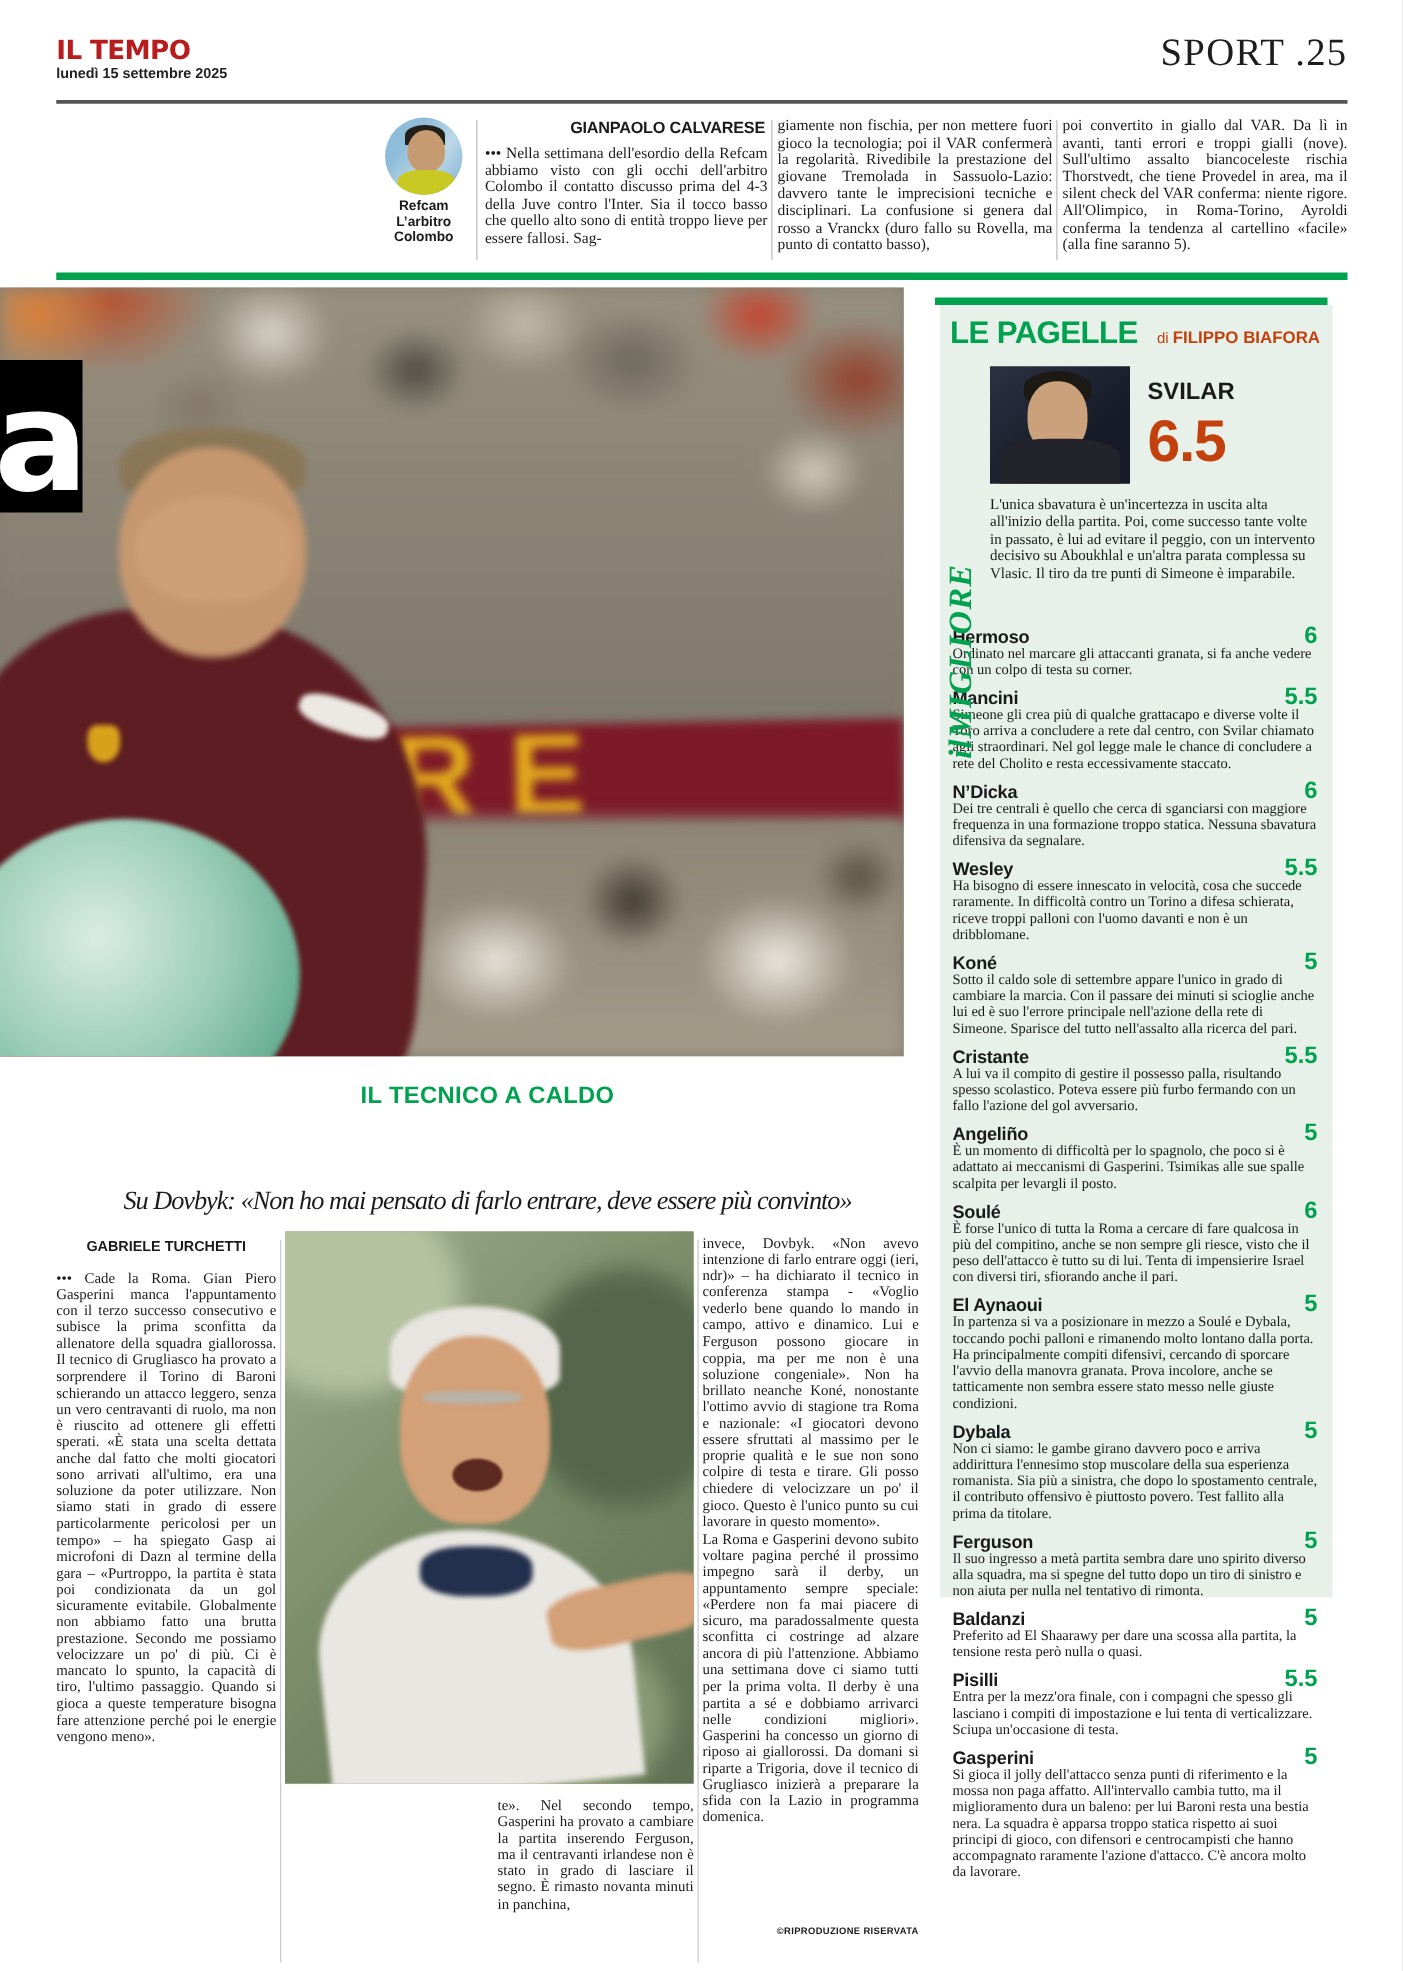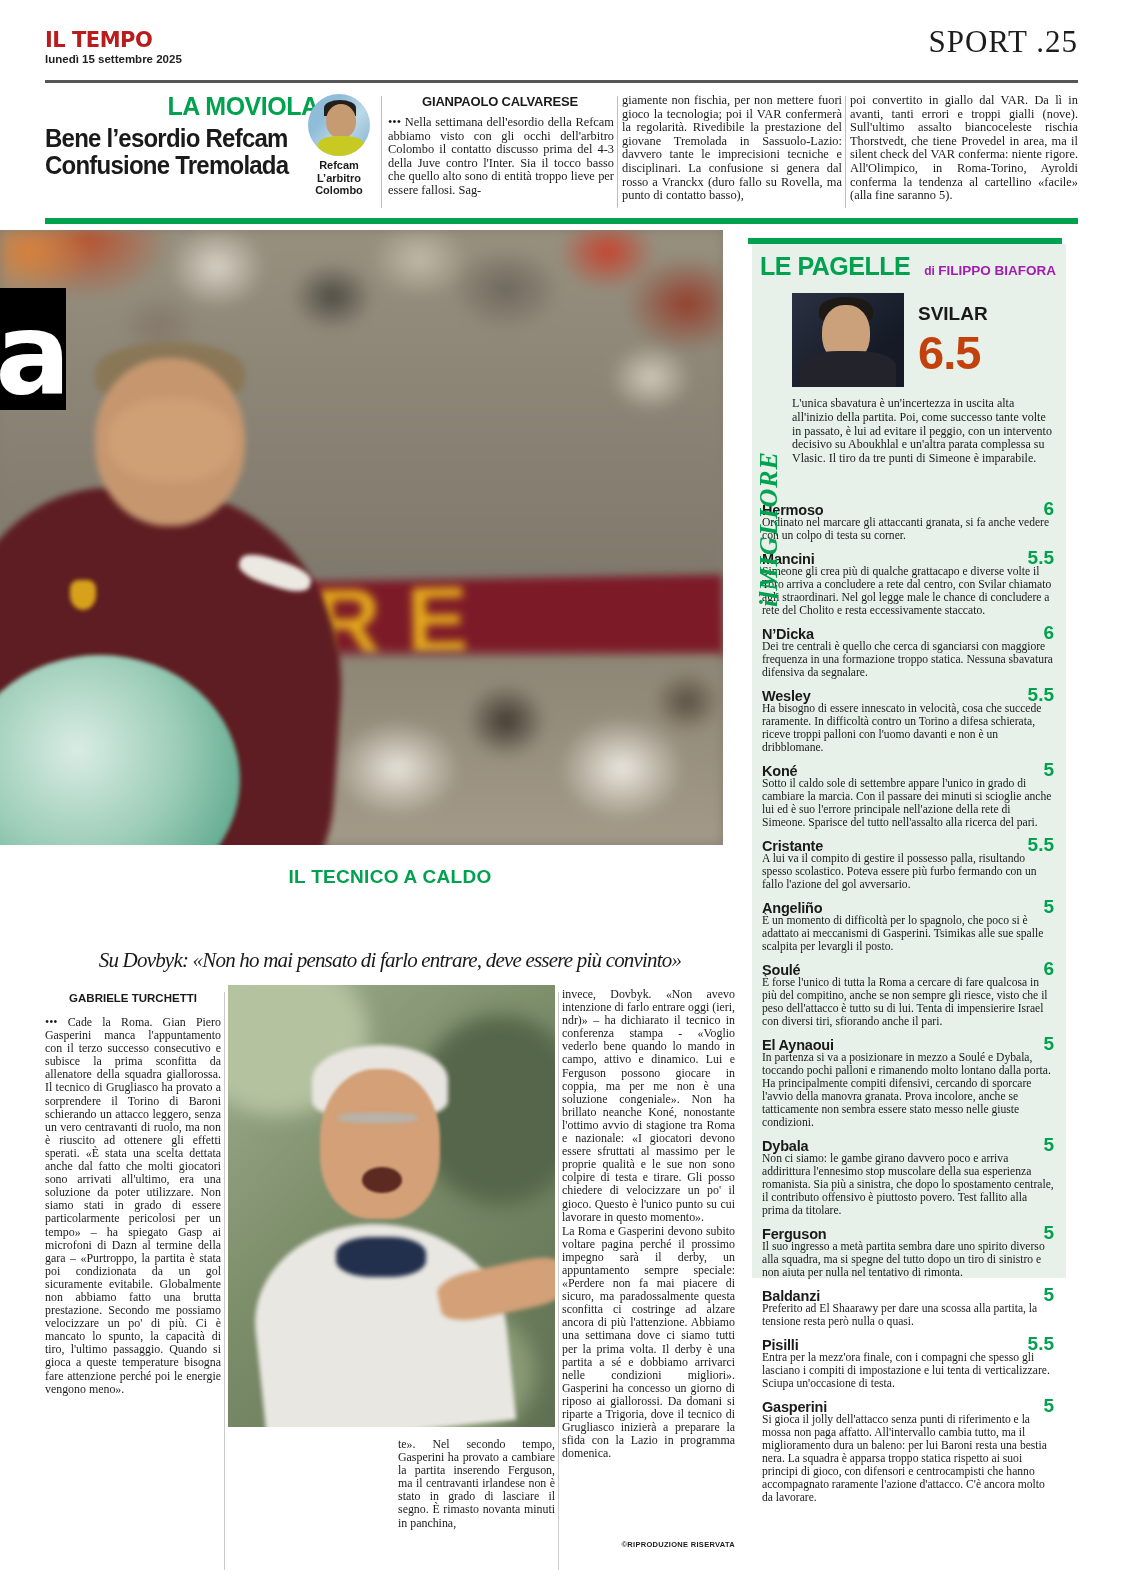--- a/index.html
+++ b/index.html
@@ -10,21 +10,21 @@
   
   .masthead{font-family:"DejaVu Sans",sans-serif;font-weight:bold;font-size:21px;color:#b91c1c;letter-spacing:-0.5px;}
   .dateline{font-size:11.5px;font-weight:bold;color:#222;margin-top:1px;}
   .section-title{font-family:"Liberation Serif",serif;font-size:31px;color:#1d1d1d;letter-spacing:1px;}
   .rule-dark{background:#555;height:3px;}
   .rule-green{background:#00a14f;height:6px;}
 
   
   .mv-kicker{color:#00a14f;font-weight:bold;font-size:25px;letter-spacing:-0.5px;text-align:center;}
   .mv-title{font-weight:bold;font-size:25px;line-height:27px;letter-spacing:-0.8px;transform:scaleX(0.96);transform-origin:left;}
-  .mv-byline{font-weight:bold;font-size:13px;text-align:center;letter-spacing:-0.2px;}
+  .mv-byline{font-weight:bold;font-size:13px;text-align:right;letter-spacing:-0.2px;}
   .mv-col{font-family:"Liberation Serif",serif;font-size:12.4px;line-height:13.6px;text-align:justify;hyphens:auto;}
   .vr{width:1px;background:#bdbdbd;}
   .ref-circle{width:62px;height:62px;border-radius:50%;overflow:hidden;position:relative;background:linear-gradient(130deg,#8fbcd8 30%,#bcd8e8 60%,#7fb0cf);}
   .ref-head{position:absolute;left:18px;top:10px;width:30px;height:34px;border-radius:50% 50% 46% 46%;background:#c79b72;}
   .ref-hair{position:absolute;left:16px;top:6px;width:32px;height:16px;border-radius:50% 50% 0 0;background:#23201c;}
   .ref-shirt{position:absolute;left:10px;top:42px;width:46px;height:22px;border-radius:40% 40% 0 0;background:#c9c923;}
   .mv-cap{font-weight:bold;font-size:11px;text-align:center;line-height:12.5px;margin-top:3px;}
 
   
   .hero{overflow:hidden;background:#857e6f;}
@@ -86,21 +86,21 @@
   .coach .ccollar{position:absolute;left:108px;top:252px;width:90px;height:40px;background:#23304d;border-radius:40%;filter:blur(2px);}
   .coach .chead{position:absolute;left:92px;top:84px;width:120px;height:150px;background:#d3a077;border-radius:46% 46% 42% 42%;filter:blur(1.5px);}
   .coach .chair{position:absolute;left:84px;top:60px;width:136px;height:70px;background:#e8e5e0;border-radius:50% 50% 20% 20%;filter:blur(2px);}
   .coach .cmouth{position:absolute;left:134px;top:182px;width:40px;height:26px;background:#5d2a22;border-radius:50%;filter:blur(1px);}
   .coach .cbrow{position:absolute;left:110px;top:128px;width:80px;height:10px;background:#b7b3ac;border-radius:40%;filter:blur(2px);}
   .coach .carm{position:absolute;left:210px;top:280px;width:130px;height:48px;background:#d3a077;border-radius:30%;filter:blur(2px);transform:rotate(-12deg);}
 
   
   .panel{background:#e7f1e9;}
   .pg-title{color:#00a14f;font-weight:bold;font-size:25px;letter-spacing:-0.5px;}
-  .pg-byline{font-size:12px;color:#a21caf;font-weight:bold;}
+  .pg-byline{font-size:12px;color:#c2410c;}
   .pg-byline b{font-size:13.5px;}
   .pg-vertical{writing-mode:vertical-rl;transform:rotate(180deg);color:#00a14f;
      font-family:"Liberation Serif",serif;font-style:italic;font-weight:bold;font-size:26px;letter-spacing:1px;}
   .pg-best-name{font-weight:bold;font-size:19px;letter-spacing:0;}
   .pg-best-score{color:#c2410c;font-weight:bold;font-size:47px;letter-spacing:-1px;}
   .pg-best-text,.pg-text{font-family:"Liberation Serif",serif;font-size:11.6px;line-height:13px;text-align:left;}
   .pg-best-text{font-size:12px;line-height:13.8px;}
   .pg-entry{margin-top:5px;}
   .pg-row{display:flex;justify-content:space-between;align-items:baseline;height:18px;}
   .pg-name{font-weight:bold;font-size:14.5px;letter-spacing:-0.2px;}
@@ -115,25 +115,20 @@
 
 <div class="page">
 
   <div class="abs" style="left:45px;top:28px;">
     <div class="masthead">IL TEMPO</div>
     <div class="dateline">lunedì 15 settembre 2025</div>
   </div>
   <div class="abs section-title" style="right:44px;top:24px;">SPORT .25</div>
   <div class="abs rule-dark" style="left:45px;top:80px;width:1033px;"></div>
 
-  <div class="abs" style="left:45px;top:92px;width:330px;">
-    <div class="mv-kicker" style="width:260px;margin-left:68px;">LA MOVIOLA</div>
-    <div class="mv-title" style="margin-top:4px;">Bene l’esordio Refcam</div>
-    <div class="mv-title">Confusione Tremolada</div>
-  </div>
   <div class="abs" style="left:304px;top:94px;width:70px;">
     <div class="ref-circle" style="margin:0 auto;">
       <div class="ref-hair"></div>
       <div class="ref-head"></div>
       <div class="ref-shirt"></div>
     </div>
     <div class="mv-cap">
       <div>Refcam</div>
       <div>L’arbitro Colombo</div>
     </div>

